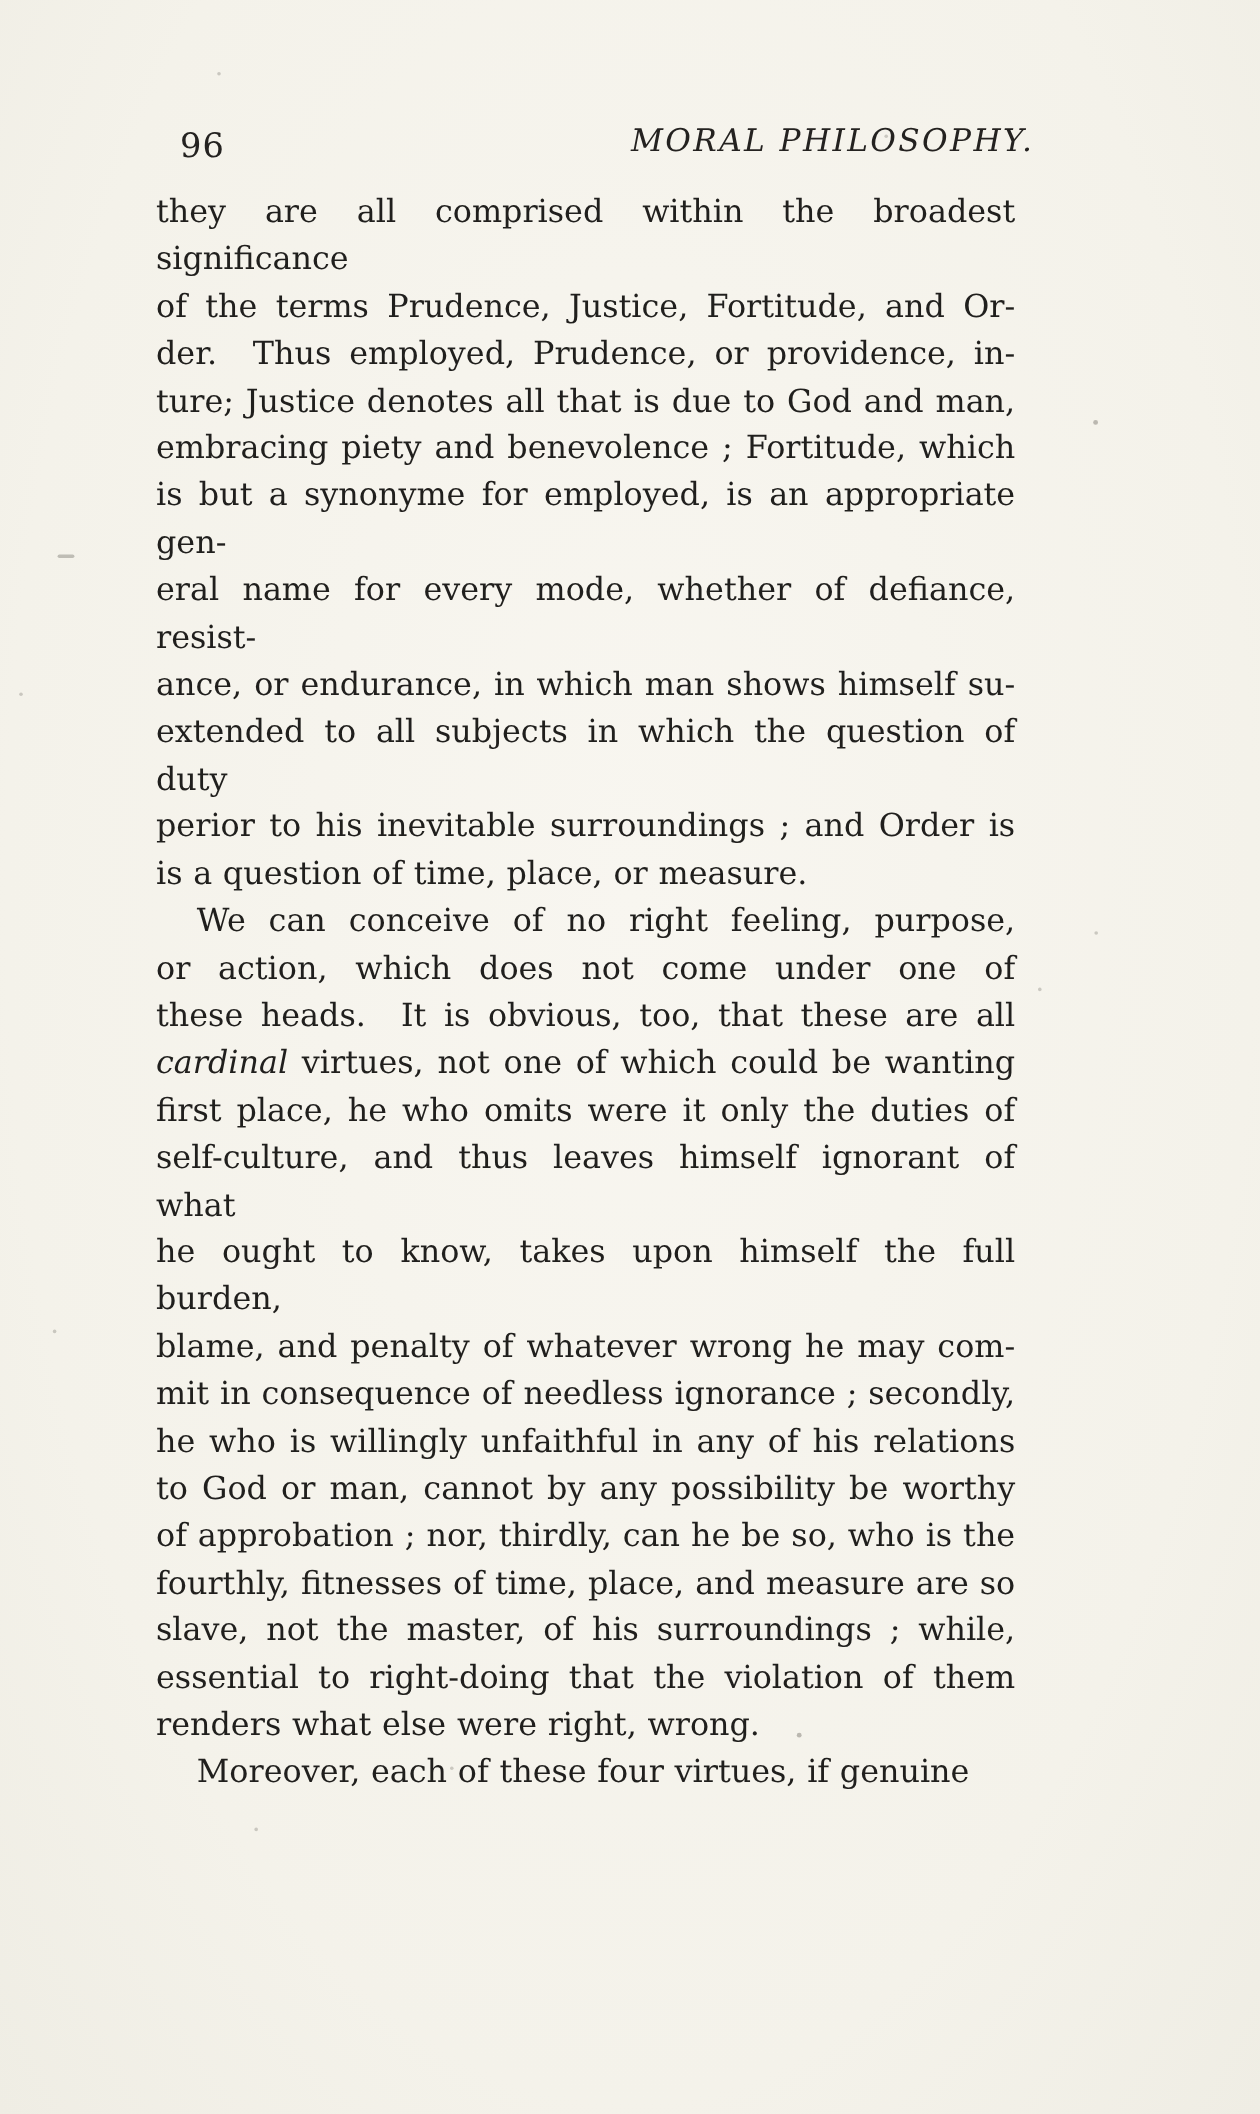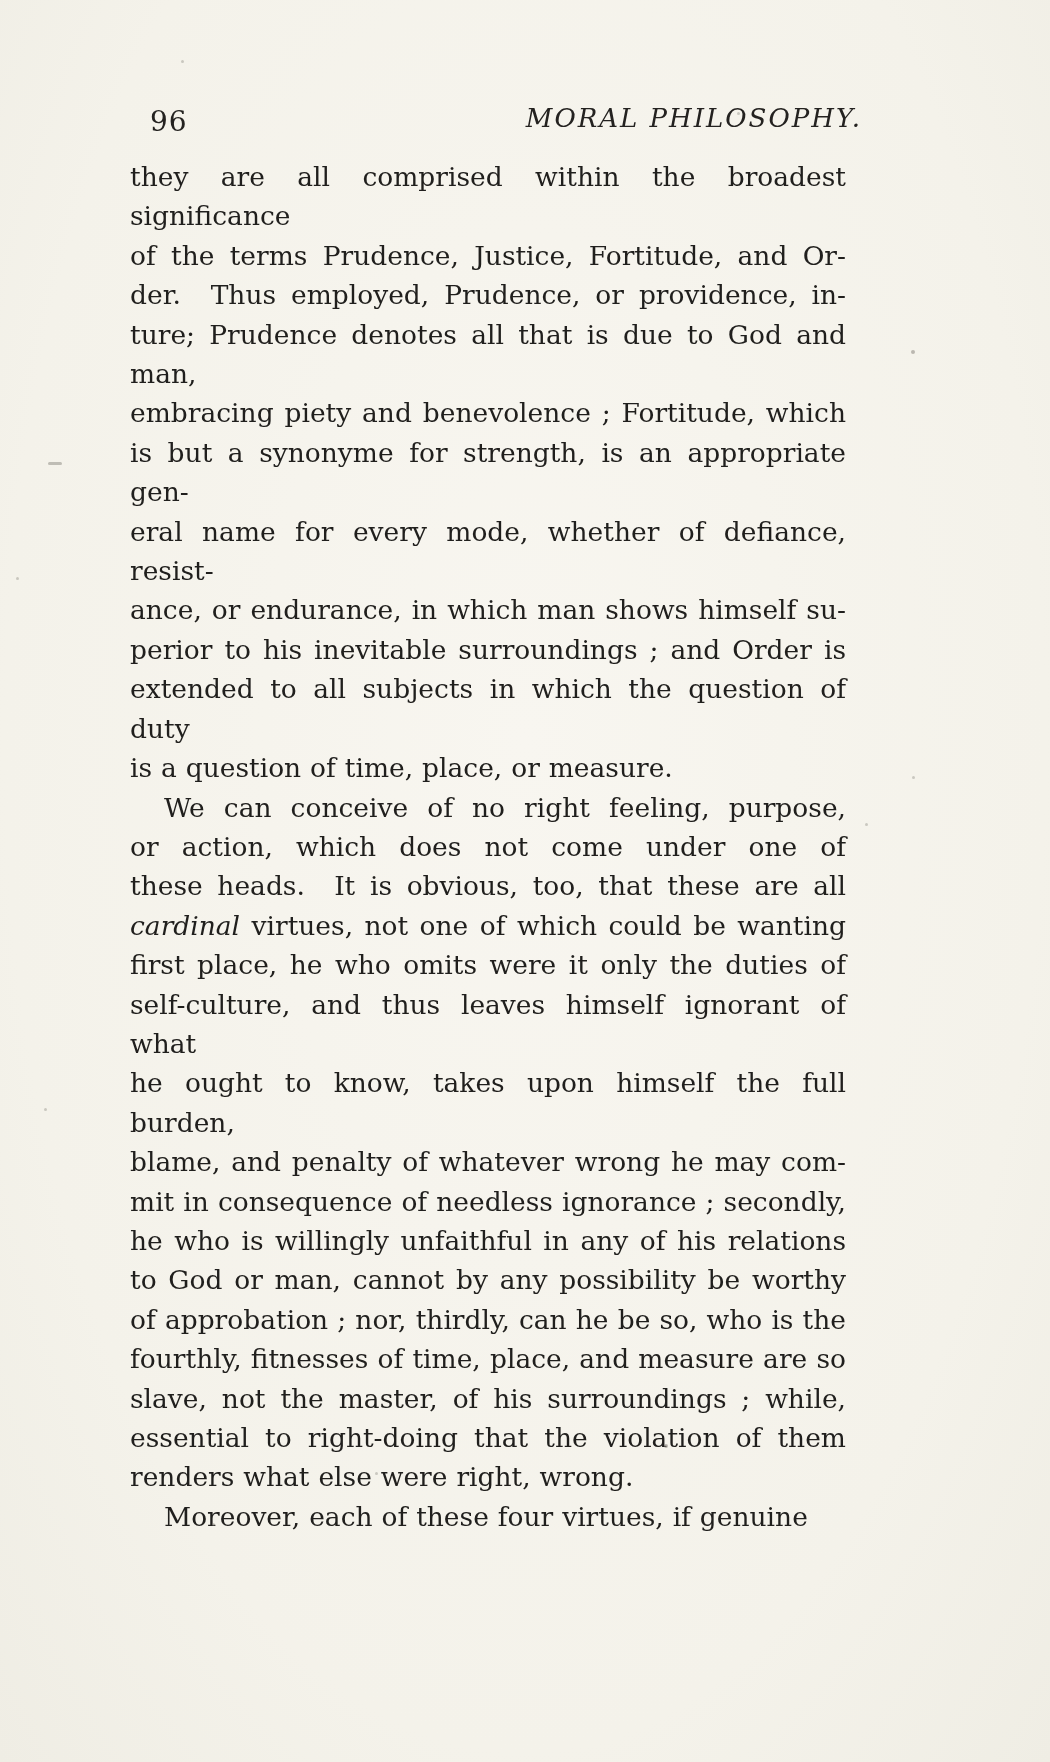--- a/index.html
+++ b/index.html
@@ -91,27 +91,27 @@
   <div class="header">
     <div class="page-number">96</div>
     <div class="header-title">MORAL PHILOSOPHY.</div>
   </div>
 
   <div class="text-block">
       <div class="paragraph">
         <div class="line">they are all comprised within the broadest significance</div>
         <div class="line">of the terms Prudence, Justice, Fortitude, and Or-</div>
         <div class="line">der.&nbsp; Thus employed, Prudence, or providence, in-</div>
-        <div class="line">ture; Prudence denotes all that is due to God and man,</div>
+        <div class="line">ture; Justice denotes all that is due to God and man,</div>
         <div class="line">embracing piety and benevolence ; Fortitude, which</div>
-        <div class="line">is but a synonyme for strength, is an appropriate gen-</div>
+        <div class="line">is but a synonyme for employed, is an appropriate gen-</div>
         <div class="line">eral name for every mode, whether of defiance, resist-</div>
         <div class="line">ance, or endurance, in which man shows himself su-</div>
+        <div class="line">extended to all subjects in which the question of duty</div>
         <div class="line">perior to his inevitable surroundings ; and Order is</div>
-        <div class="line">extended to all subjects in which the question of duty</div>
         <div class="line last">is a question of time, place, or measure.</div>
       </div>
       <div class="paragraph">
         <div class="line indent">We can conceive of no right feeling, purpose,</div>
         <div class="line">or action, which does not come under one of</div>
         <div class="line">these heads.&nbsp; It is obvious, too, that these are all</div>
         <div class="line"><i>cardinal</i> virtues, not one of which could be wanting</div>
         <div class="line">first place, he who omits were it only the duties of</div>
         <div class="line">self-culture, and thus leaves himself ignorant of what</div>
         <div class="line">he ought to know, takes upon himself the full burden,</div>

